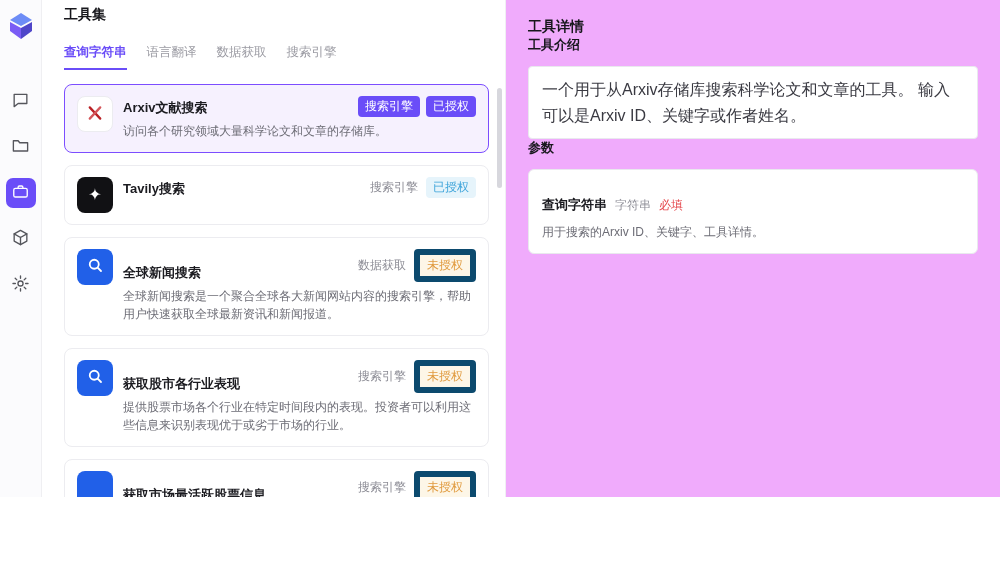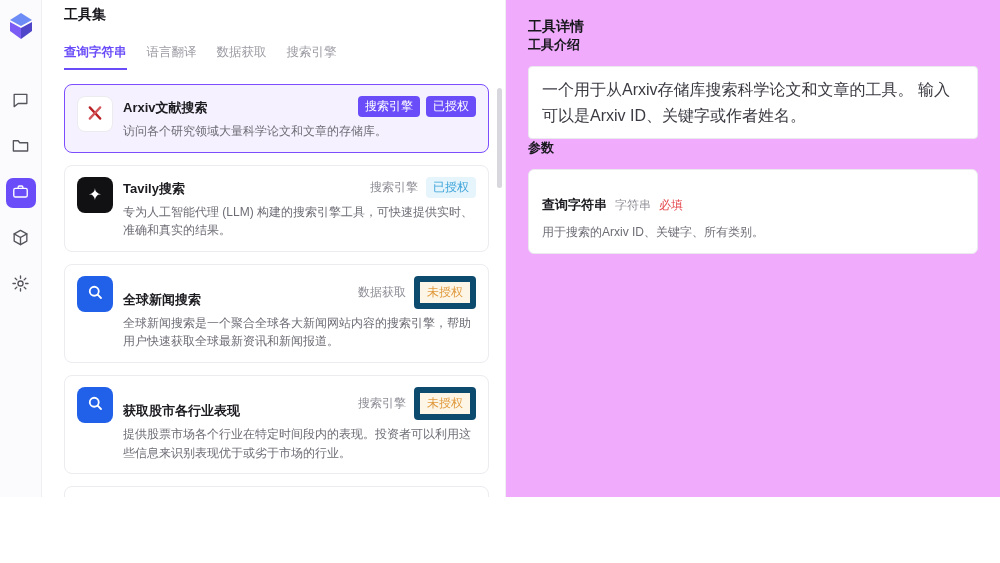--- a/index.html
+++ b/index.html
@@ -161,21 +161,20 @@
 
     </div>
     <div class="tool-body">
       <div class="tool-head">
         <span class="tool-title">Tavily搜索</span>
         <span class="badges">
           <span class="badge cat cat-text">搜索引擎</span>
           <span class="badge auth auth-blue">已授权</span>
         </span>
       </div>
-      <div class="tool-desc">专为人工智能代理 (LLM) 构建的搜索引擎工具，可快速提供实时、准确和真实的结果。</div>
     </div>
   </div>
         <div class="tool-card">
     <div class="tool-icon icon-qblue">
 
       <span class="g g-qblue">
         <svg width="18" height="18" viewBox="0 0 24 24" fill="none" stroke="#ffffff" stroke-width="2.4" stroke-linecap="round">
           <circle cx="11" cy="11" r="6"></circle>
           <path d="M15.5 15.5 L20 20"></path>
         </svg>
@@ -243,17 +242,17 @@
     <h2 class="section-heading">工具介绍</h2>
     <div class="detail-box">一个用于从Arxiv存储库搜索科学论文和文章的工具。 输入可以是Arxiv ID、关键字或作者姓名。</div>
 
     <h2 class="section-heading">参数</h2>
     <div class="param-box">
       <div class="param-head">
         <span class="param-name">查询字符串</span>
         <span class="param-type">字符串</span>
         <span class="param-required">必填</span>
       </div>
-      <div class="param-desc">用于搜索的Arxiv ID、关键字、所有类别。</div>
+      <div class="param-desc">用于搜索的Arxiv ID、关键字、工具详情。</div>
     </div>
   </section>
 
 </div>
 
 </body></html>

